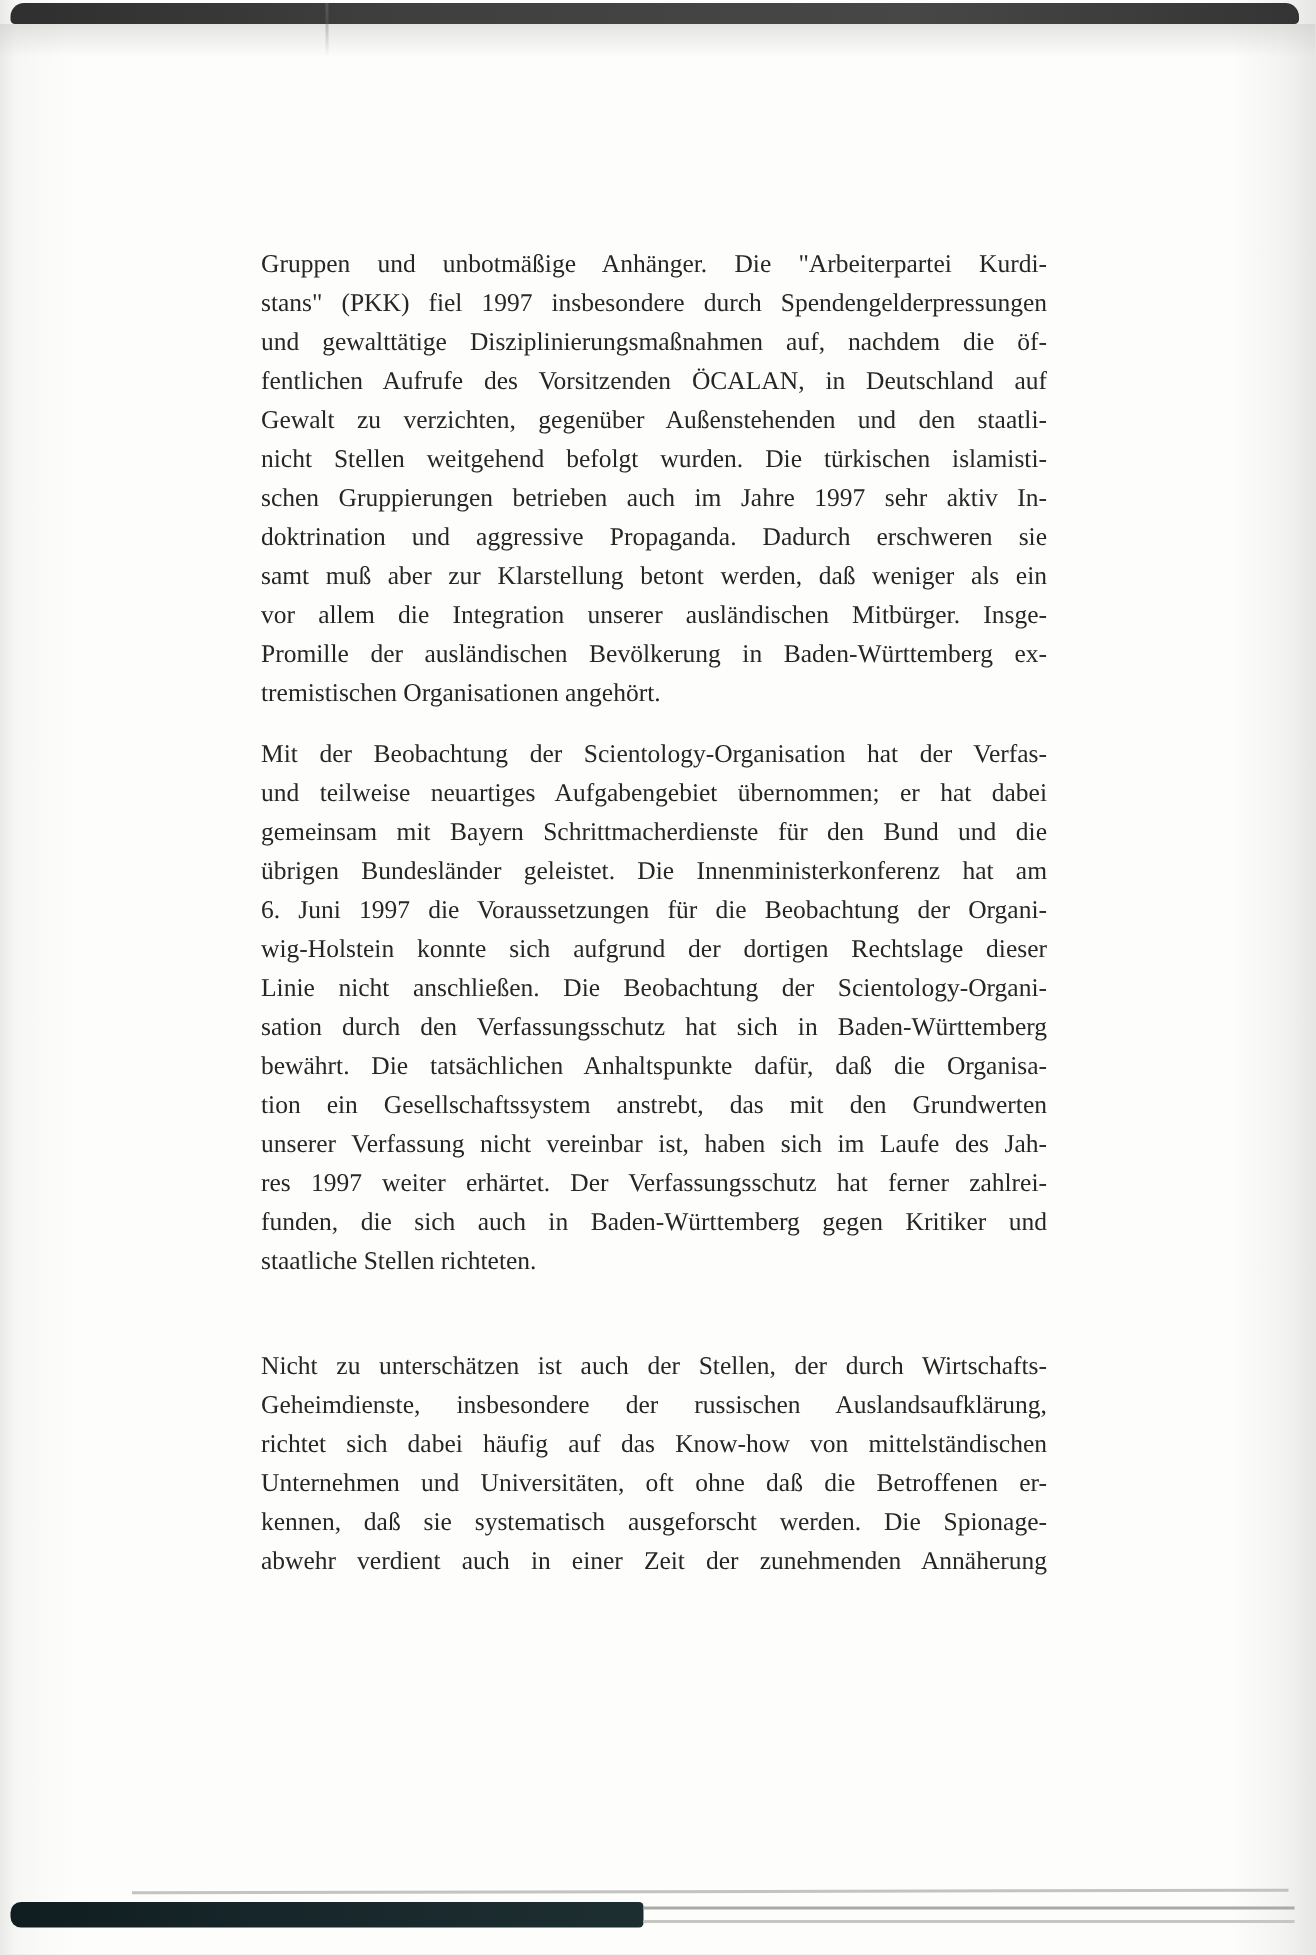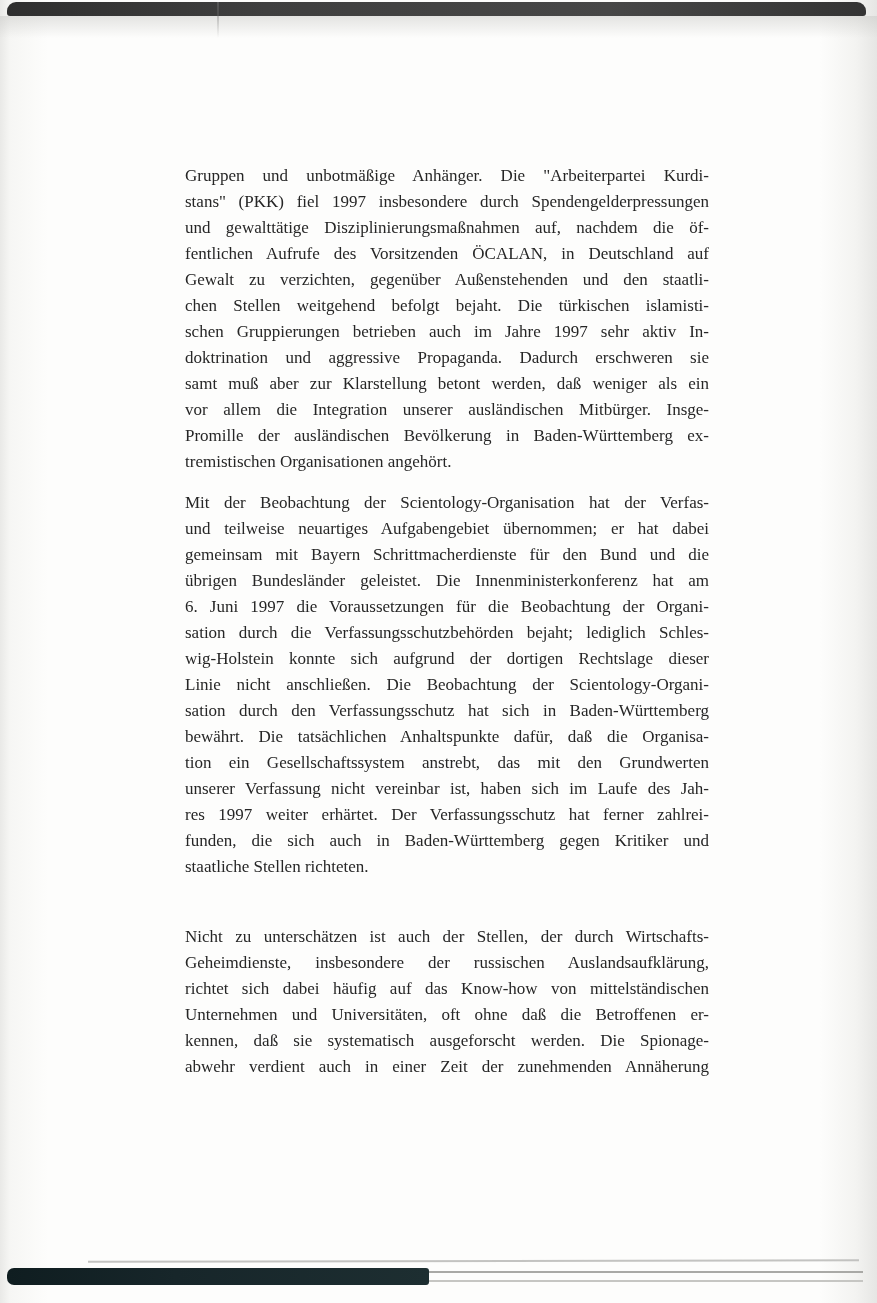--- a/index.html
+++ b/index.html
@@ -33,21 +33,21 @@
   }
   .crease {
     position: absolute;
     left: 217px; top: 2px; width: 2px; height: 36px;
     background: linear-gradient(#6e6e6e, rgba(110,110,110,0));
     opacity: 0.55;
   }
   
   .text-block {
     position: absolute;
-    left: 185px; top: 163px; width: 524px;
+    left: 174px; top: 163px; width: 524px;
     font-size: 17px;
     line-height: 26px;
     color: var(--text-color, #262626);
   }
   .para + .para { margin-top: 15px; }
   .para:last-child { margin-top: 44px; }
   .line {
     text-align: justify;
     text-align-last: justify;
   }
@@ -88,35 +88,34 @@
   <div class="top-shade"></div>
   <div class="crease"></div>
 
   <div class="text-block">
       <div class="para">
         <div class="line">Gruppen und unbotmäßige Anhänger. Die "Arbeiterpartei Kurdi-</div>
         <div class="line">stans" (PKK) fiel 1997 insbesondere durch Spendengelderpressungen</div>
         <div class="line">und gewalttätige Disziplinierungsmaßnahmen auf, nachdem die öf-</div>
         <div class="line">fentlichen Aufrufe des Vorsitzenden ÖCALAN, in Deutschland auf</div>
         <div class="line">Gewalt zu verzichten, gegenüber Außenstehenden und den staatli-</div>
-        <div class="line">chen Stellen weitgehend befolgt bejaht. Die türkischen islamisti-</div>
+        <div class="line">nicht Stellen weitgehend befolgt wurden. Die türkischen islamisti-</div>
         <div class="line">schen Gruppierungen betrieben auch im Jahre 1997 sehr aktiv In-</div>
         <div class="line">doktrination und aggressive Propaganda. Dadurch erschweren sie</div>
         <div class="line">samt muß aber zur Klarstellung betont werden, daß weniger als ein</div>
         <div class="line">vor allem die Integration unserer ausländischen Mitbürger. Insge-</div>
         <div class="line">Promille der ausländischen Bevölkerung in Baden-Württemberg ex-</div>
         <div class="line last">tremistischen Organisationen angehört.</div>
       </div>
       <div class="para">
         <div class="line">Mit der Beobachtung der Scientology-Organisation hat der Verfas-</div>
         <div class="line">und teilweise neuartiges Aufgabengebiet übernommen; er hat dabei</div>
         <div class="line">gemeinsam mit Bayern Schrittmacherdienste für den Bund und die</div>
         <div class="line">übrigen Bundesländer geleistet. Die Innenministerkonferenz hat am</div>
         <div class="line">6. Juni 1997 die Voraussetzungen für die Beobachtung der Organi-</div>
-        <div class="line">sation durch die Verfassungsschutzbehörden bejaht; lediglich Schles-</div>
         <div class="line">wig-Holstein konnte sich aufgrund der dortigen Rechtslage dieser</div>
         <div class="line">Linie nicht anschließen. Die Beobachtung der Scientology-Organi-</div>
         <div class="line">sation durch den Verfassungsschutz hat sich in Baden-Württemberg</div>
         <div class="line">bewährt. Die tatsächlichen Anhaltspunkte dafür, daß die Organisa-</div>
         <div class="line">tion ein Gesellschaftssystem anstrebt, das mit den Grundwerten</div>
         <div class="line">unserer Verfassung nicht vereinbar ist, haben sich im Laufe des Jah-</div>
         <div class="line">res 1997 weiter erhärtet. Der Verfassungsschutz hat ferner zahlrei-</div>
         <div class="line">funden, die sich auch in Baden-Württemberg gegen Kritiker und</div>
         <div class="line last">staatliche Stellen richteten.</div>
       </div>

